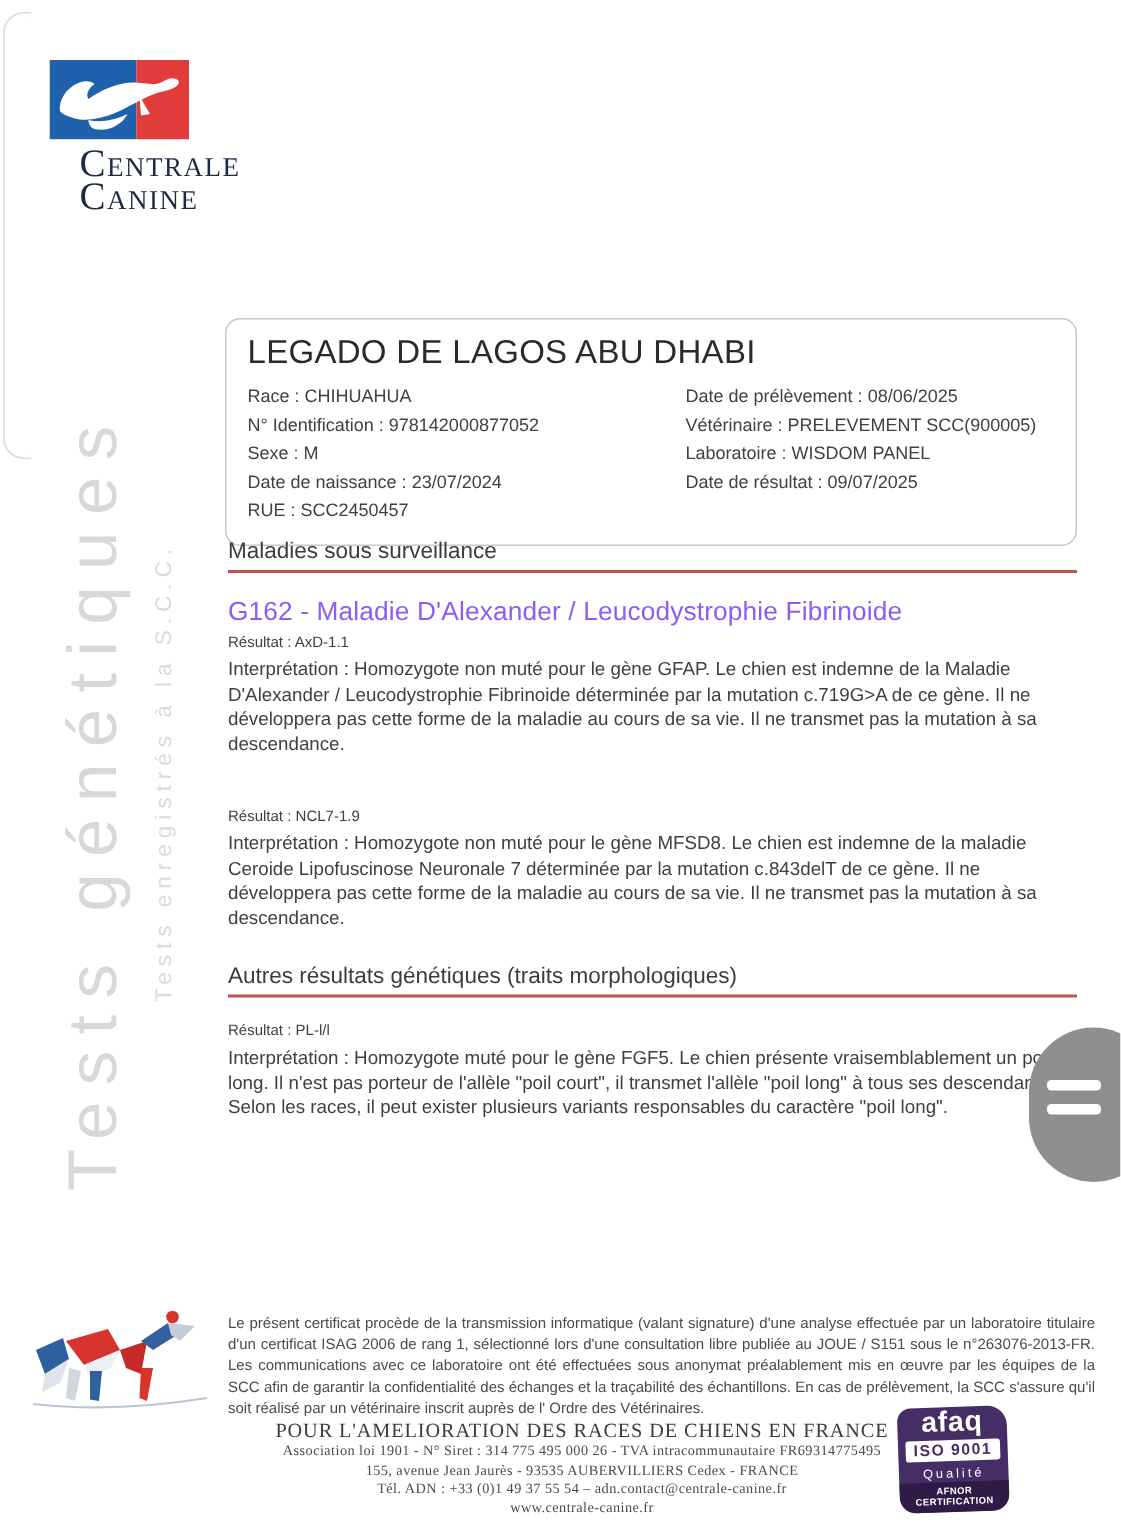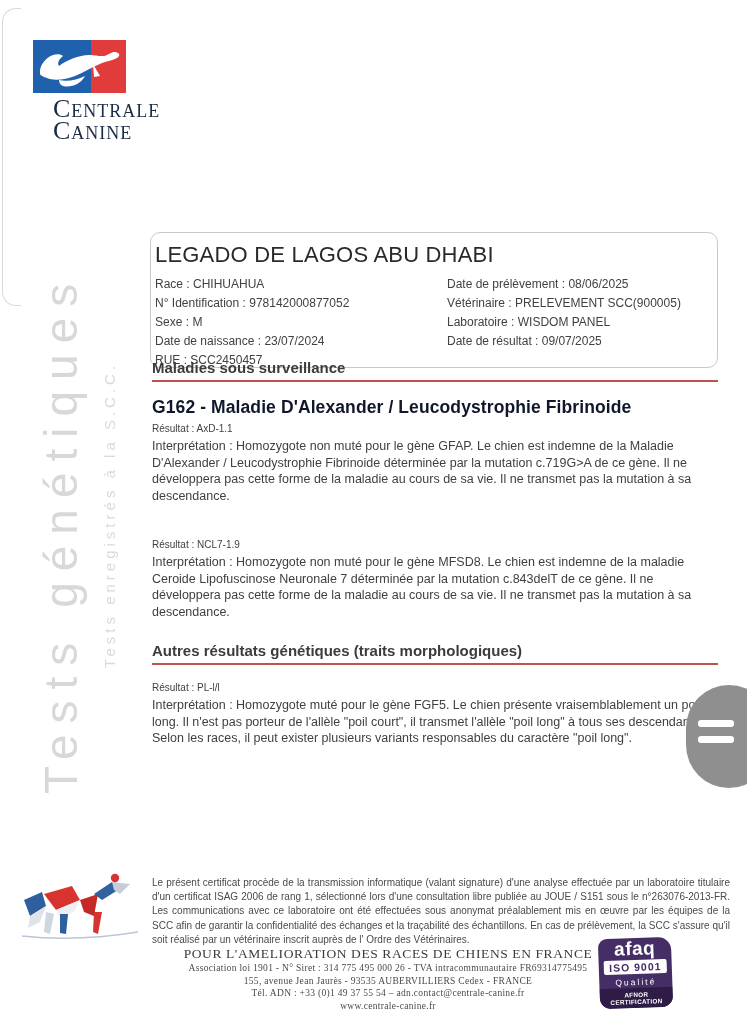--- a/index.html
+++ b/index.html
@@ -27,39 +27,39 @@
     position:absolute; left:34px; top:794px; transform:rotate(-90deg); transform-origin:0 0;
     font-size:46px; letter-spacing:11px; color:#d8d8d8; white-space:nowrap; font-weight:400;
   }
   .wm-small {
     position:absolute; left:101px; top:668px; transform:rotate(-90deg); transform-origin:0 0;
     font-size:15px; letter-spacing:4px; color:#dadada; white-space:nowrap;
   }
 
   
   .info-box {
-    position:absolute; left:150px; top:212px; width:568px; height:136px;
-    border:1px solid #c9c9c9; border-radius:10px; box-sizing:border-box; padding:9px 4px;margin-top:20px;
+    position:absolute; left:150px; top:212px; width:568px; height:152px;
+    border:1px solid #c9c9c9; border-radius:10px; box-sizing:border-box; padding:9px 14px;
   }
   .info-title { font-size:22px; color:#2a2a2a; letter-spacing:0.2px; }
   .info-cols { display:flex; margin-top:7px; font-size:12px; color:#414141; }
   .info-col.left { width:292px; }
   .kv { line-height:19px; white-space:nowrap; }
   .kv-label::after { content:" : "; white-space:pre; }
 
   
   .content { position:absolute; left:152px; top:360px; width:566px; }
   .section-heading {
     font-size:15px; color:#3c3c3c; line-height:16px; padding-bottom:4px;
-    border-bottom:2px solid #c0524c; font-weight:700;
+    border-bottom:2px solid #c0524c; font-weight:400;
   }
   .section-heading.second { margin-top:23px; }
   .test { margin-top:14px; }
   .test + .test { margin-top:32px; }
-  .test-title { font-size:17.5px; font-weight:700; color:#0f172a; line-height:22px; letter-spacing:0.1px; }
+  .test-title { font-size:17.5px; font-weight:400; color:#8b5cf6; line-height:22px; letter-spacing:0.1px; }
   .result-line { font-size:10px; margin-top:2px; line-height:17px; color:#3f3f3f; }
   .interpretation { font-size:12.5px; margin-top:1px; line-height:16.5px; color:#3f3f3f; width:560px; }
 
   
   .pill {
     position:absolute; left:686px; top:685px; width:86px; height:103px;
     background:#8f8f8f; border-radius:43px;
   }
   .pill .bar { position:absolute; left:12px; width:36px; height:7px; border-radius:3px; background:#ffffff; }
   .pill .bar.b1 { top:35px; }

